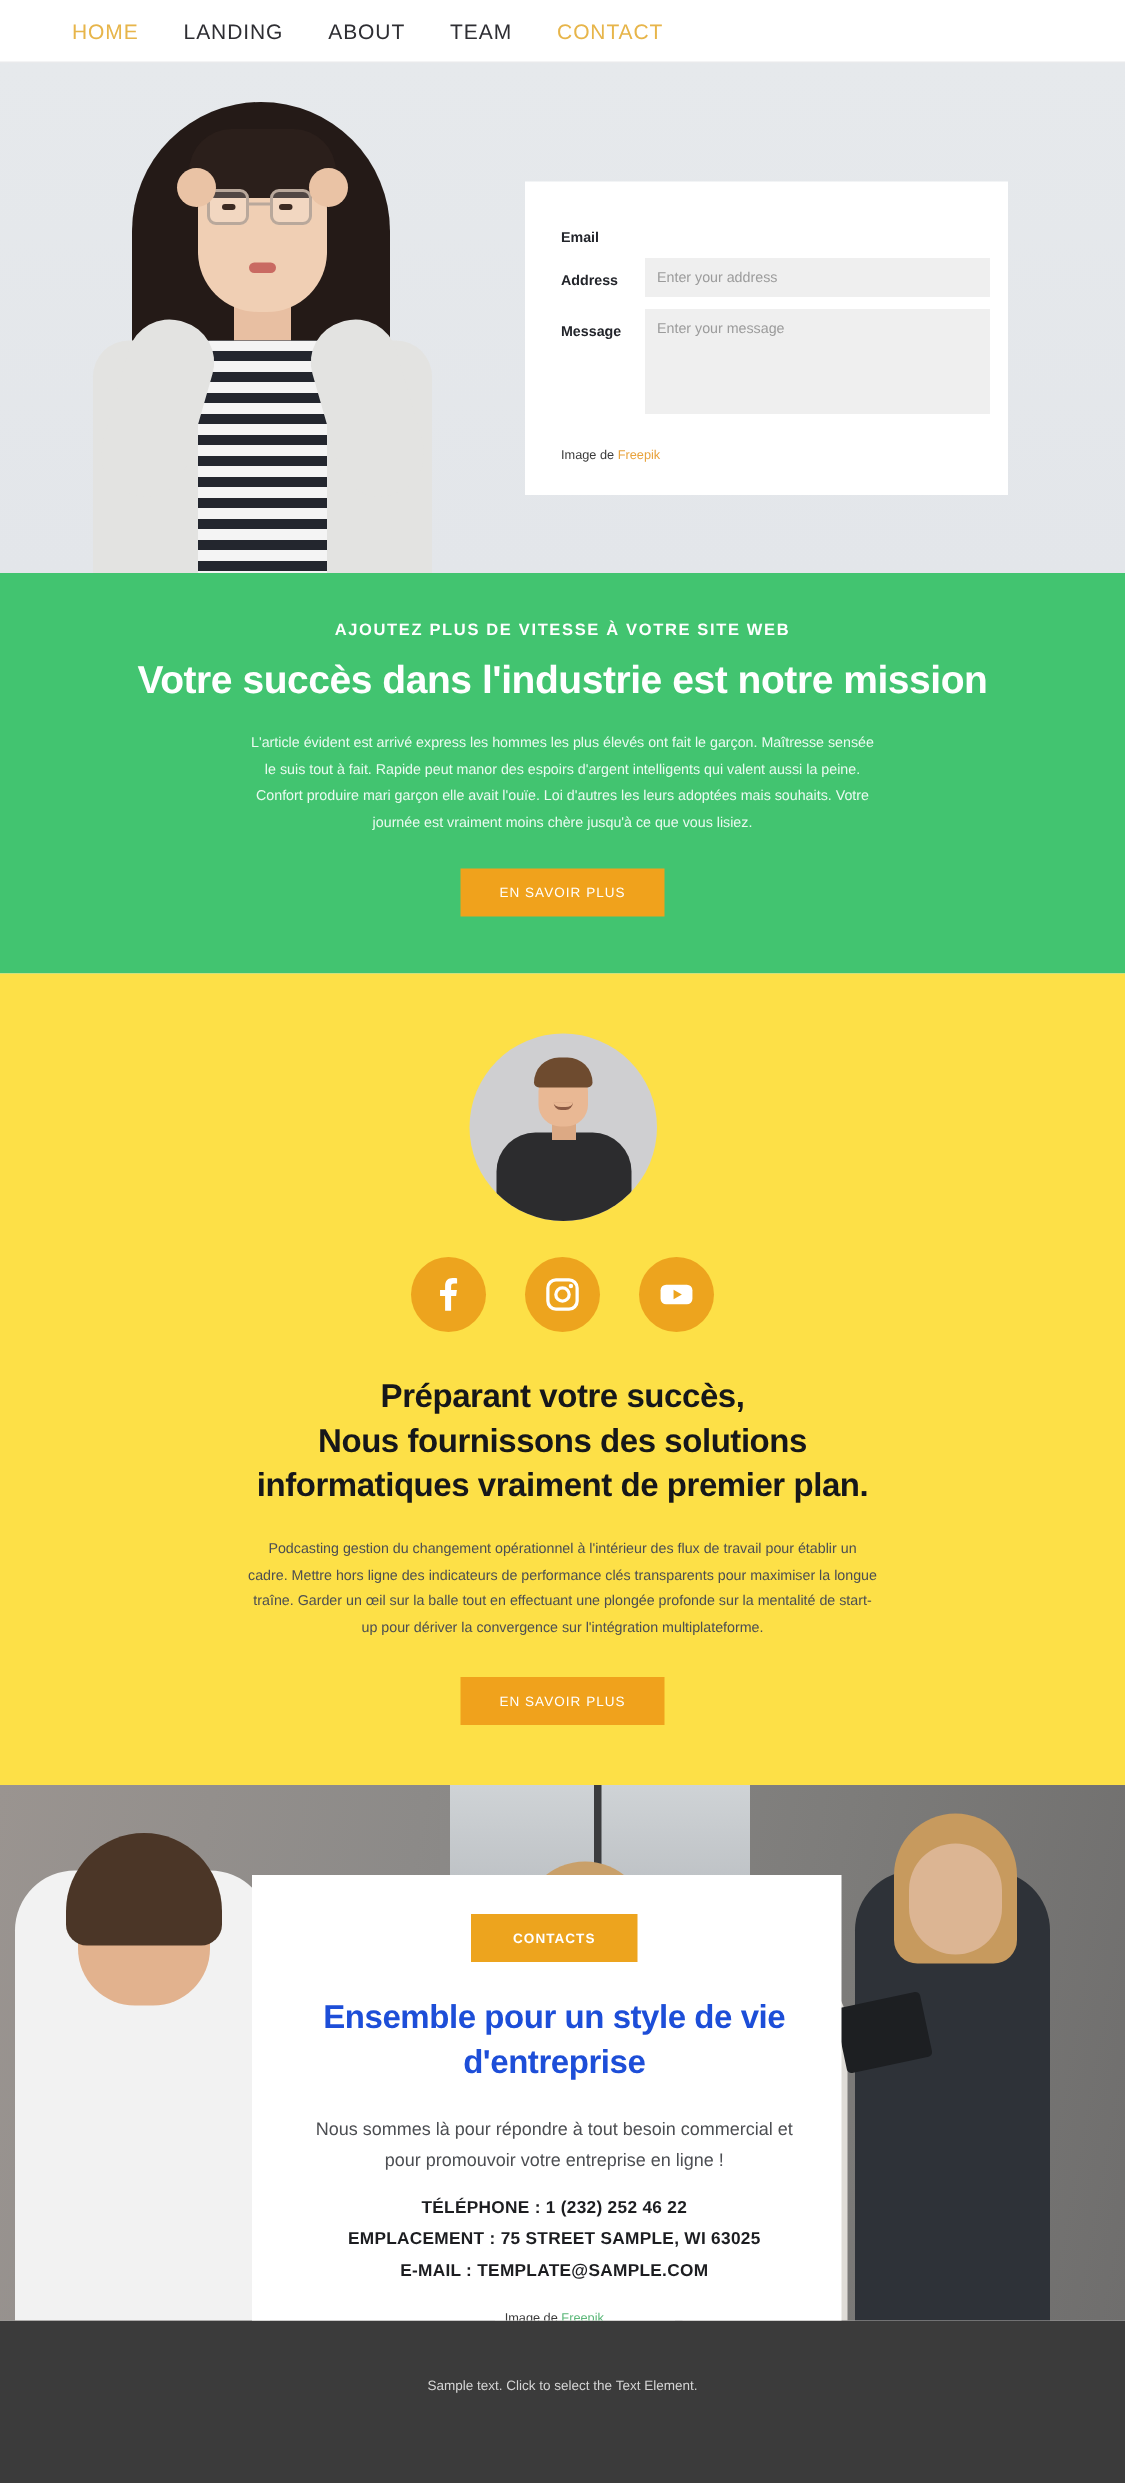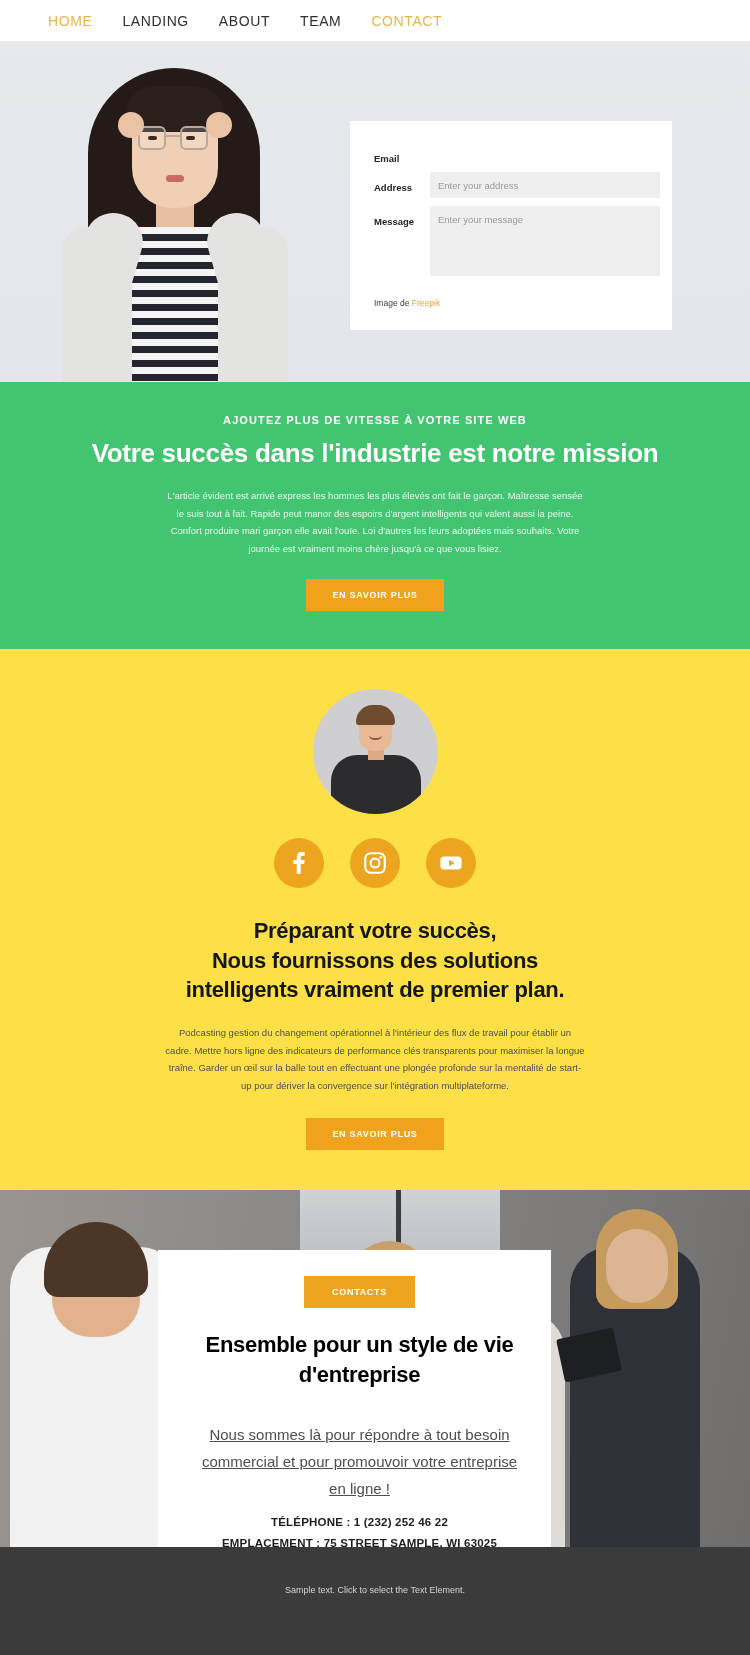--- a/index.html
+++ b/index.html
@@ -203,21 +203,21 @@
     font-size: 9.5px;
     line-height: 1.85;
     width: 420px;
     margin: 12px auto 22px auto;
   }
   .amber-btn {
     display: inline-block;
     background: #f0a21c;
     color: #ffffff;
     font-size: 9px;
-    font-weight: 700;
+    font-weight: 400;
     letter-spacing: 0.7px;
     padding: 11px 26px;
     border: none;
     cursor: pointer;
     font-family: "Liberation Sans", sans-serif;
   }
 
   
   .white-sec {
     background: #fde047;
@@ -343,21 +343,21 @@
     position:absolute; left: 596px; bottom: 238px; width: 82px; height: 100px;
     background:#c79a5e; border-radius: 42px 42px 16px 16px;
   }
   .cs-tablet {
     position:absolute; left: 560px; bottom: 170px; width: 58px; height: 44px;
     background:#1d1f22; border-radius: 3px; transform: rotate(-12deg);
   }
 
   .contact-card {
     position: absolute;
-    left: 158px;
+    left: 168px;
     top: 60px;
     width: 393px;
     background: #ffffff;
     padding: 26px 20px 22px 30px;
     text-align: center;
   }
   .contacts-badge {
     display: inline-block;
     background: #eda41e;
     color: #ffffff;
@@ -366,31 +366,30 @@
     letter-spacing: 0.7px;
     padding: 11px 28px;
     border: none;
     cursor: pointer;
     font-family: "Liberation Sans", sans-serif;
   }
   .contact-title {
     margin-top: 22px;
     font-size: 22px;
     font-weight: 700;
-    color: #000000;
+    color: #1d4ed8;
     line-height: 1.33;
     letter-spacing: -0.3px;
   }
   .contact-sub {
-    margin: 32px auto 0 auto;
+    margin: 20px auto 0 auto;
     width: 320px;
-    font-size: 15px;
+    font-size: 12px;
     line-height: 1.8;
     color: #4c4e52;
-    text-decoration: underline;
   }
   .contact-line {
     margin-top: 14px;
     font-size: 11.5px;
     font-weight: 700;
     color: #1c1d20;
     letter-spacing: 0.2px;
   }
   .contact-line + .contact-line { margin-top: 9px; }
   .contact-credit {
@@ -504,21 +503,21 @@
         <svg width="26" height="26" viewBox="0 0 24 24" aria-hidden="true">
           <rect x="2.2" y="6" width="19.6" height="12" rx="3.4" ry="3.4" fill="#ffffff"></rect>
           <path fill="#eda41e" d="M10.2 9.1l5.1 2.9-5.1 2.9z"></path>
         </svg>
       </div>
     </div>
 
     <h2 class="white-title">
       <span>Préparant votre succès,</span><br>
       <span>Nous fournissons des solutions</span><br>
-      <span>intelligents vraiment de premier plan.</span>
+      <span>informatiques vraiment de premier plan.</span>
     </h2>
 
     <p class="white-body">Podcasting gestion du changement opérationnel à l'intérieur des flux de travail pour établir un cadre. Mettre hors ligne des indicateurs de performance clés transparents pour maximiser la longue traîne. Garder un œil sur la balle tout en effectuant une plongée profonde sur la mentalité de start-up pour dériver la convergence sur l'intégration multiplateforme.</p>
 
     <div class="white-cta">
       <button class="amber-btn">EN SAVOIR PLUS</button>
     </div>
   </section>
 
   <section class="contact-sec">

